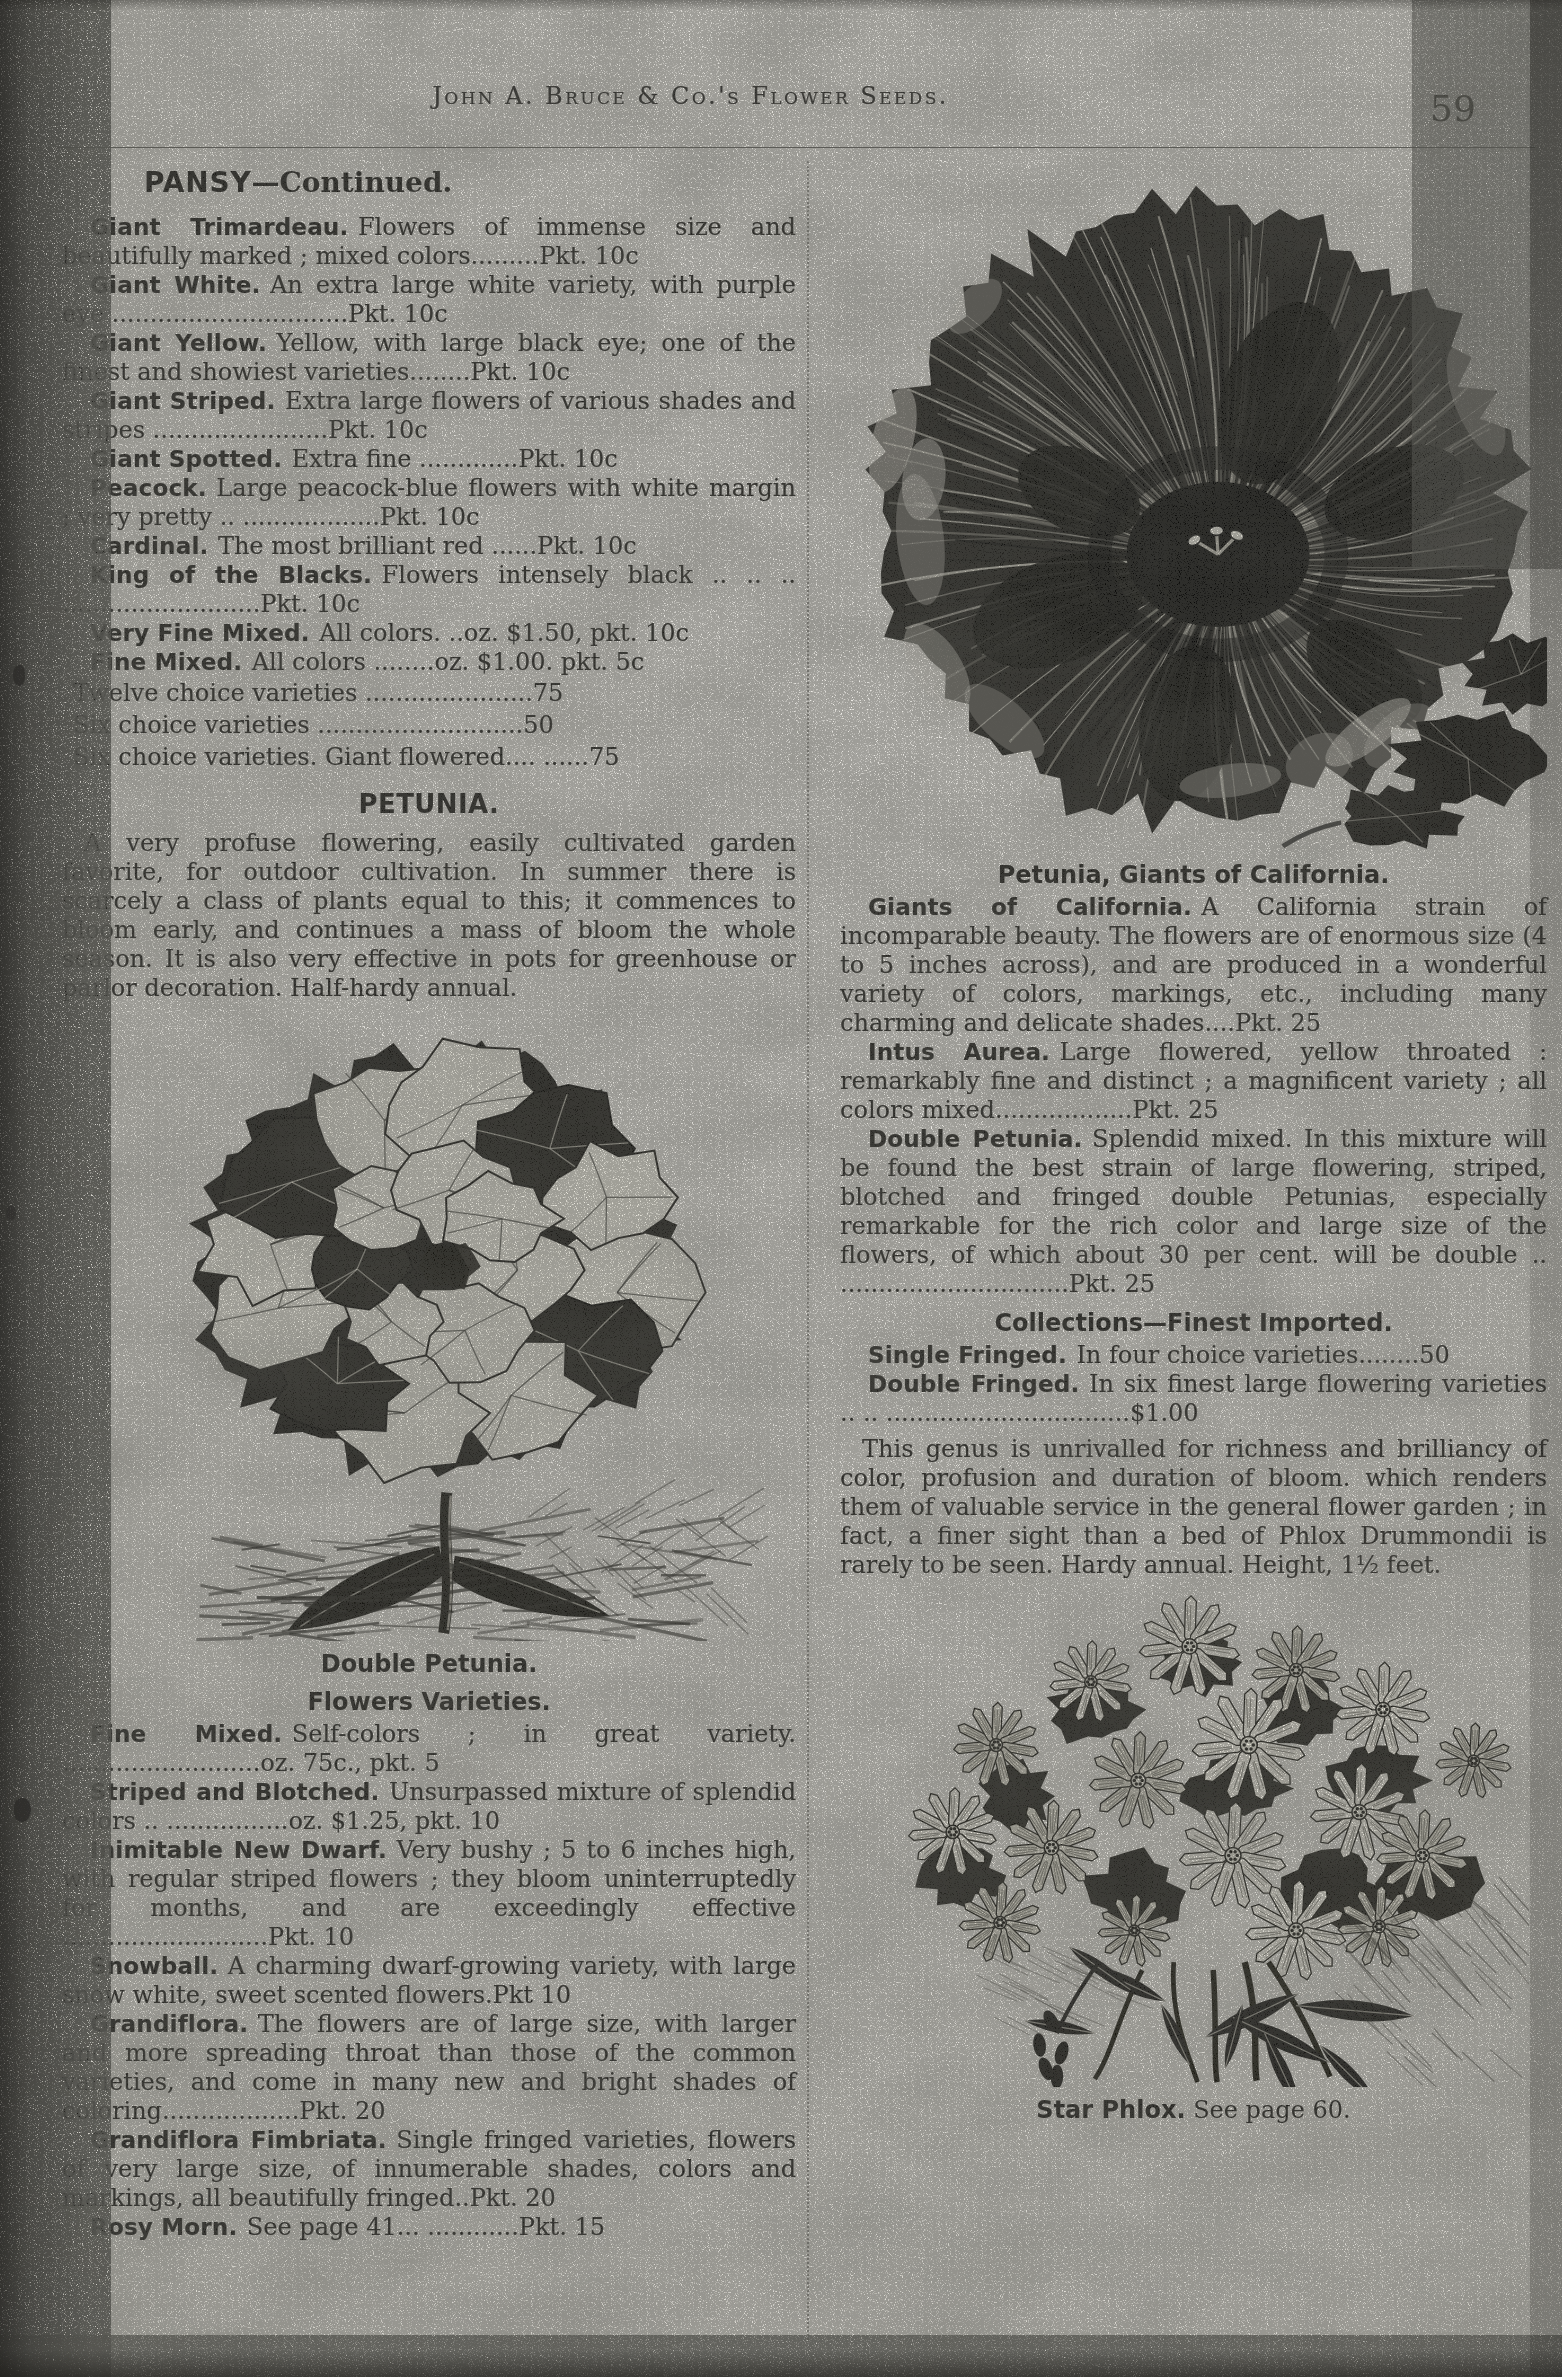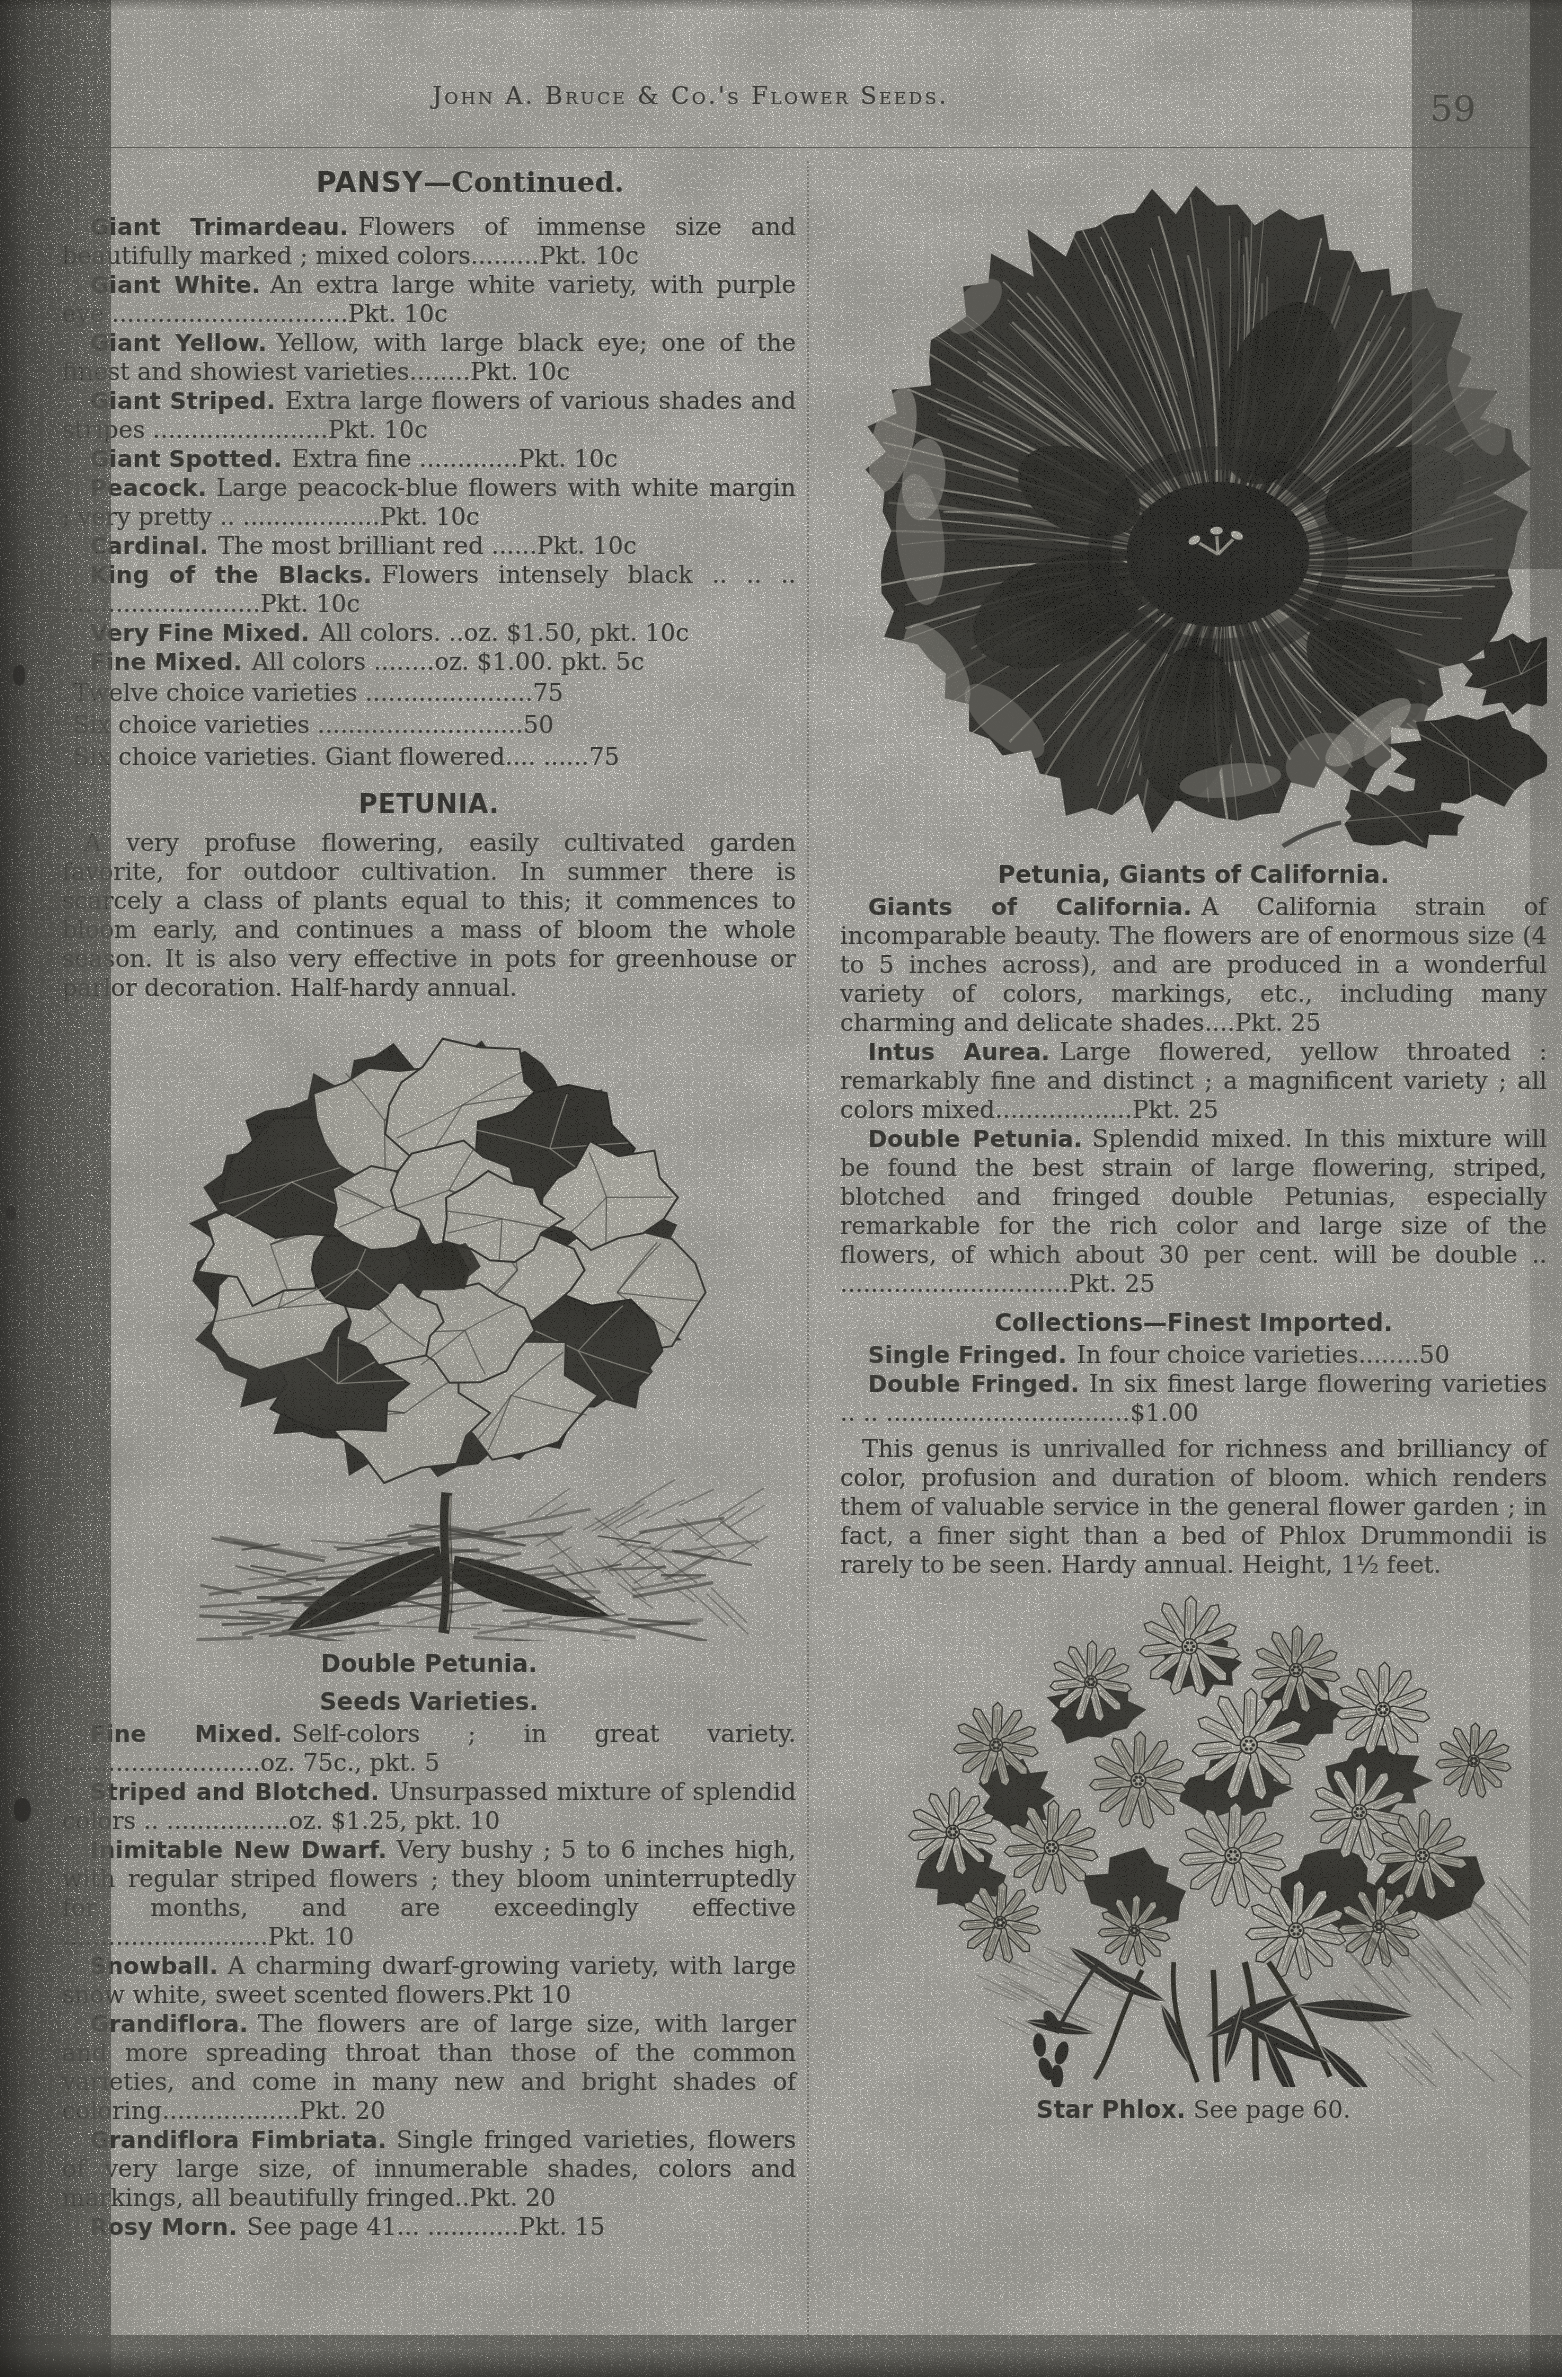--- a/index.html
+++ b/index.html
@@ -12,21 +12,21 @@
     position:absolute;top:82px;left:0;width:1381px;text-align:center;
     font-variant:small-caps;font-size:24px;letter-spacing:2.4px;color:#232220;
     text-shadow:0.4px 0.4px 0 rgba(25,25,22,.4);
   }
   .page-number{position:absolute;top:88px;left:1430px;font-size:36px;color:#26251f;}
   .header-rule{position:absolute;top:147px;left:57px;width:1478px;border-top:1.6px solid rgba(45,44,40,.72);}
   .col{position:absolute;top:163px;}
   .col.left{left:62px;width:734px;}
   .col.right{left:827px;width:707px;margin-left:13px;}
   .divider{position:absolute;left:807px;top:161px;height:2179px;border-left:2.4px dotted rgba(70,68,62,.55);}
-  .sec-head{margin:9.5px 0 14px;text-align:center;font-size:28px;font-weight:700;color:#181714;}
+  .sec-head{margin:9.5px 0 14px;font-size:28px;font-weight:700;color:#181714;}
   .sec-head.pansy{padding-left:82px;margin-top:3.2px;}
   .sec-head .sans{font-family:"DejaVu Sans",sans-serif;letter-spacing:0.8px;}
   .sub-head{
     text-align:center;font-family:"DejaVu Sans",sans-serif;font-weight:700;
     font-size:26px;margin:16px 0 9.5px;letter-spacing:0.4px;color:#181714;
   }
   .entry{
     font-size:24px;line-height:29px;margin:0;text-align:justify;text-indent:28px;
     overflow-wrap:anywhere;color:#1d1c19;text-shadow:0.3px 0.3px 0 rgba(30,30,26,.35);
   }
@@ -341,21 +341,21 @@
           <line x1="770.1293192952871" y1="701.9645148385316" x2="809.5376132116734" y2="683.5562200129125" stroke="#2a2925" stroke-width="1.8" opacity="0.5"></line>
           <line x1="807.6336533650756" y1="646.3588396701962" x2="857.7152526596835" y2="682.2896701530461" stroke="#2a2925" stroke-width="1.8" opacity="0.5"></line>
           <line x1="565.2359609007835" y1="641.3365097958595" x2="617.9170086185043" y2="604.486581862776" stroke="#2a2925" stroke-width="1.8" opacity="0.5"></line>
           <line x1="584.2798641100526" y1="661.78624095954" x2="633.8958048352387" y2="708.2017996128175" stroke="#2a2925" stroke-width="1.8" opacity="0.5"></line>
           <line x1="634.658454194665" y1="657.5410543251783" x2="687.0667006905113" y2="628.5182546565259" stroke="#2a2925" stroke-width="1.8" opacity="0.5"></line>
           <line x1="649.3362640067935" y1="641.8035694453865" x2="685.3915670797307" y2="667.8564741947165" stroke="#2a2925" stroke-width="1.8" opacity="0.5"></line>
           <line x1="777.4103032052517" y1="670.938484730199" x2="839.5845947661454" y2="627.7957463793733" stroke="#2a2925" stroke-width="1.8" opacity="0.5"></line>
           <line x1="807.3351559117436" y1="642.5072454158217" x2="829.7489564339115" y2="663.0716492806787" stroke="#2a2925" stroke-width="1.8" opacity="0.5"></line>
         </svg></div>
     <div class="caption">Double Petunia.</div>
-    <div class="caption">Seeds Varieties.</div>
+    <div class="caption">Flowers Varieties.</div>
 
     <div>
       <p class="entry"><b class="lead">Fine Mixed.</b><span>Self-colors ;  in great variety. ..........................oz. 75c., pkt. 5</span></p>
 
       <p class="entry"><b class="lead">Striped and Blotched.</b><span>Unsurpassed mixture of splendid colors .. ................oz. $1.25, pkt. 10</span></p>
 
       <p class="entry"><b class="lead">Inimitable New Dwarf.</b><span>Very bushy ;  5 to 6 inches high, with regular striped flowers ; they bloom uninterruptedly for months, and are exceedingly effective ...........................Pkt. 10</span></p>
 
       <p class="entry"><b class="lead">Snowball.</b><span>A charming dwarf-growing variety, with large snow white, sweet scented flowers.Pkt 10</span></p>
 

